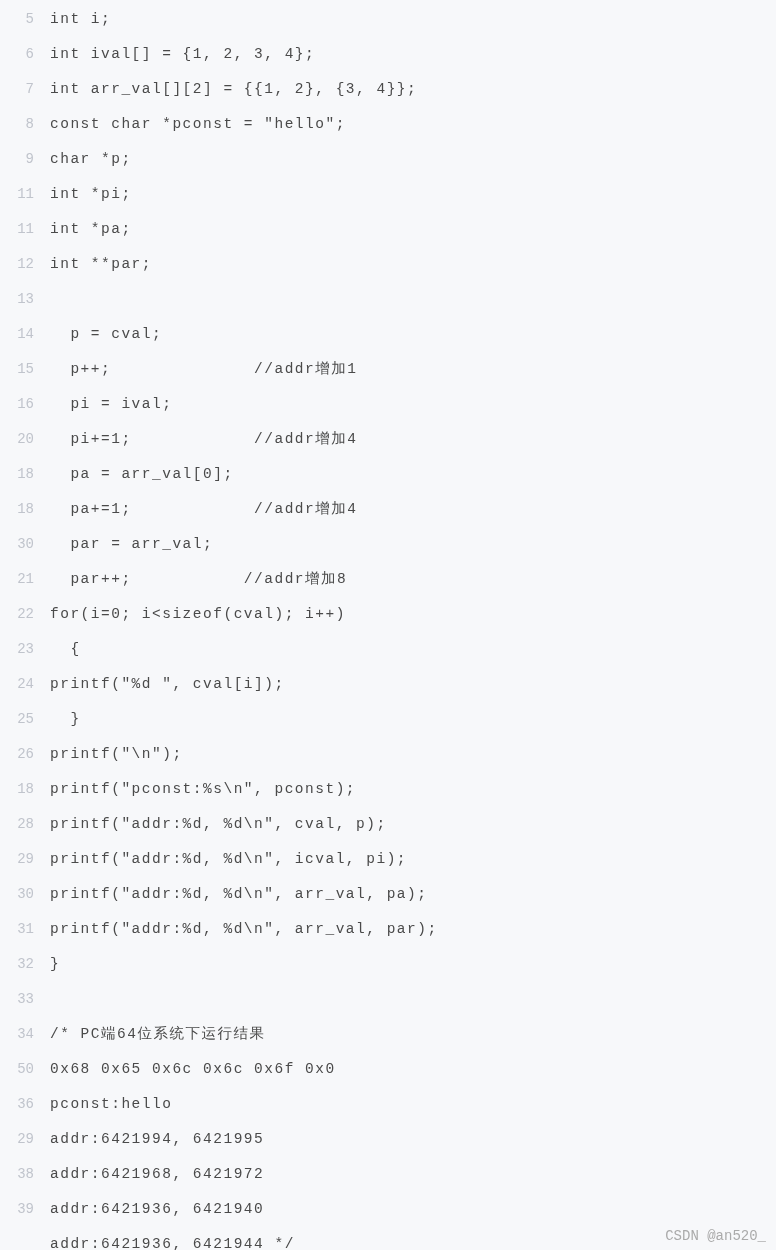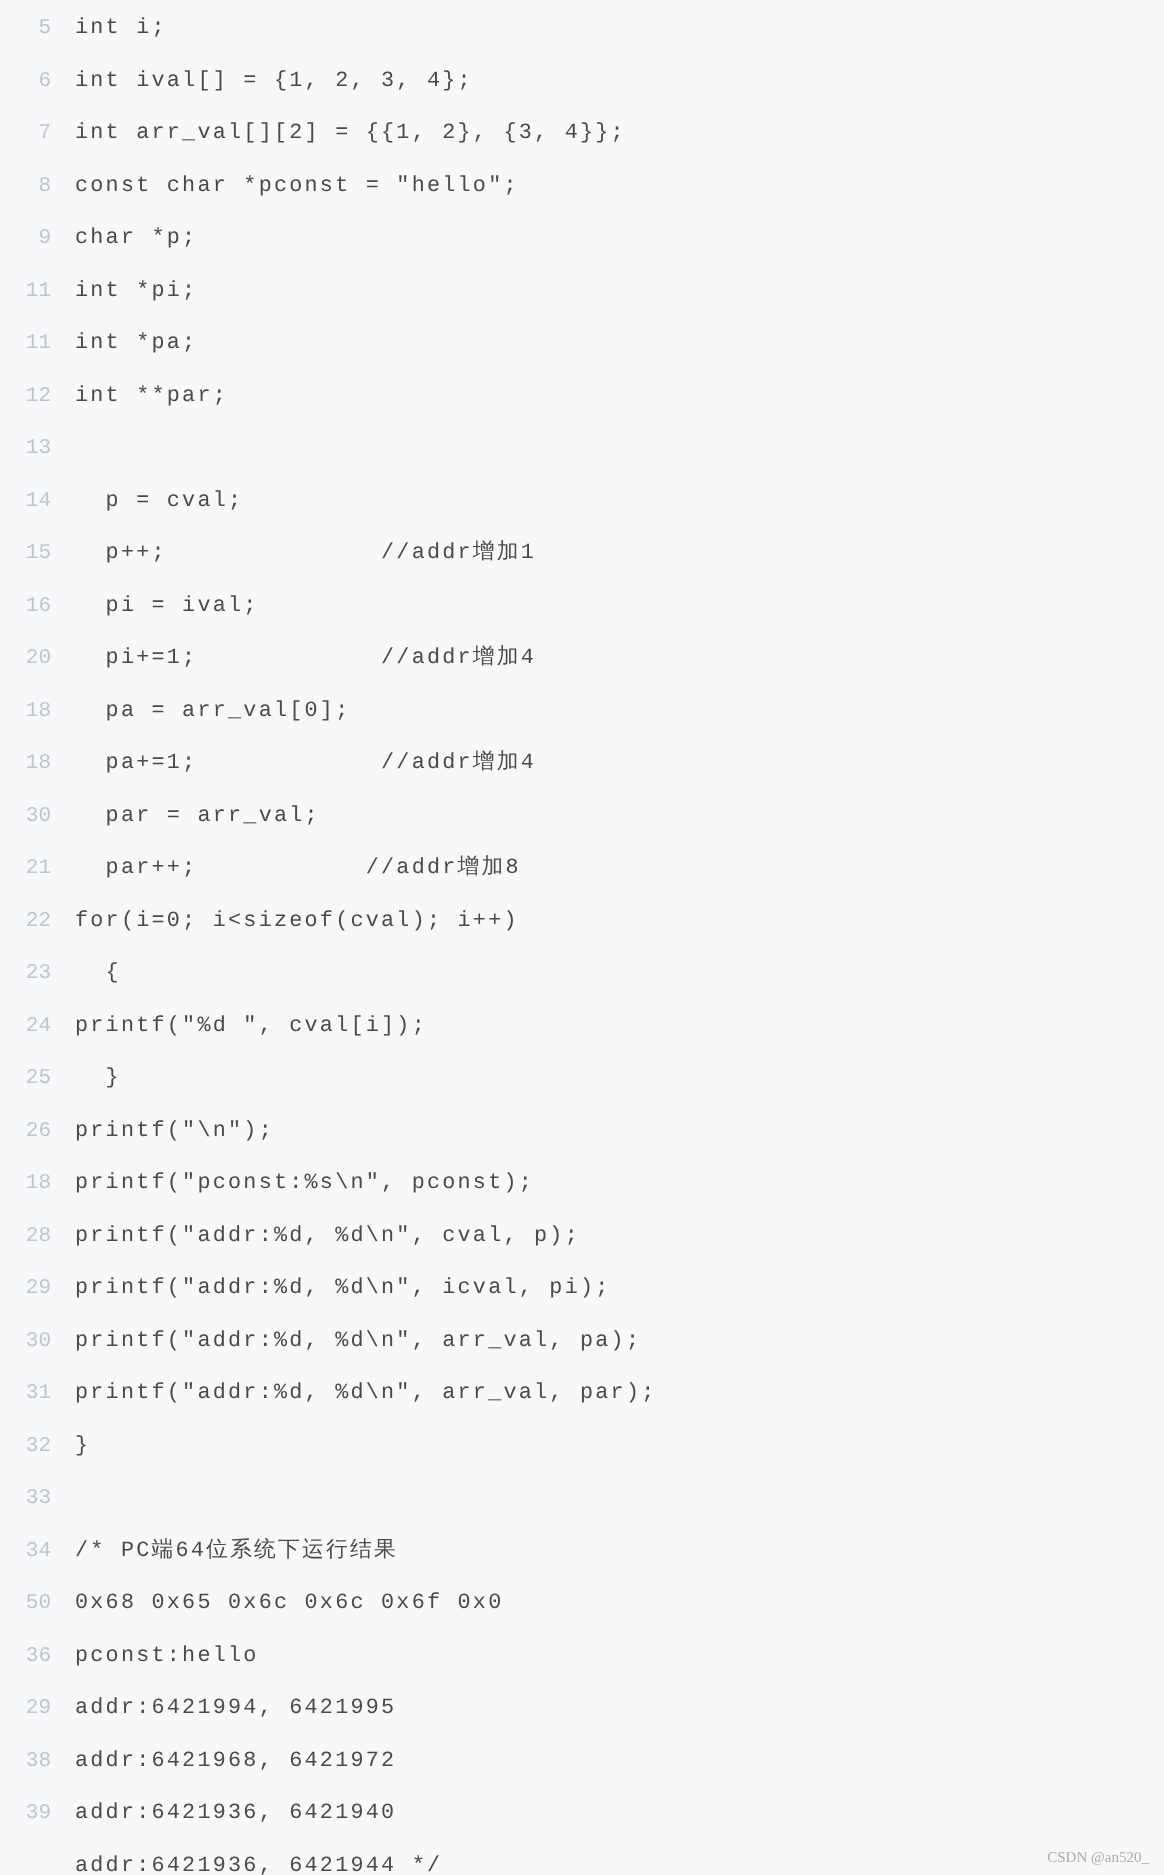--- a/index.html
+++ b/index.html
@@ -37,23 +37,23 @@
     white-space: pre;
   }
   .code .line {
     height: 35px;
     line-height: 35px;
   }
   .watermark {
     position: fixed;
     bottom: 6px;
     right: 10px;
-    font-size: 10px;
+    font-size: 14px;
     color: #aaa;
-    font-family: Liberation Serif, serif;
+    font-family: Liberation Mono, monospace;
     letter-spacing: 0;
     margin-top: 28px;
   }
 </style>
 </head>
 <body>
 
 <div class="code-container">
   <div class="gutter" id="gutter">
       <div>5</div>

